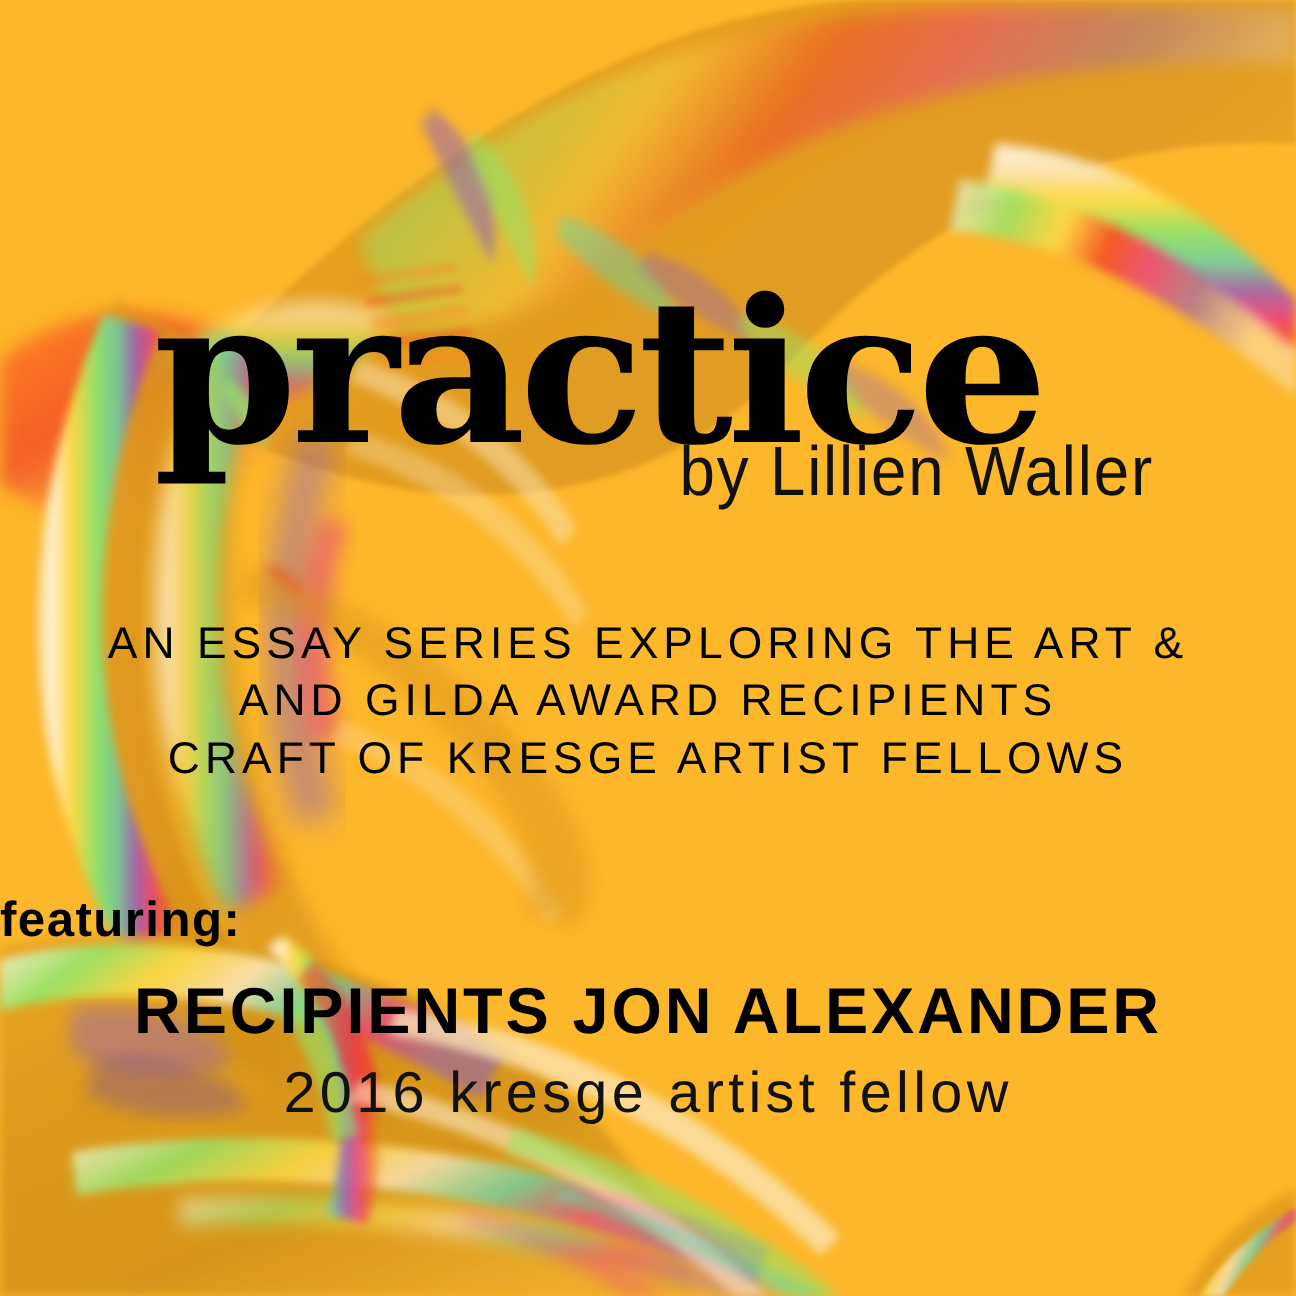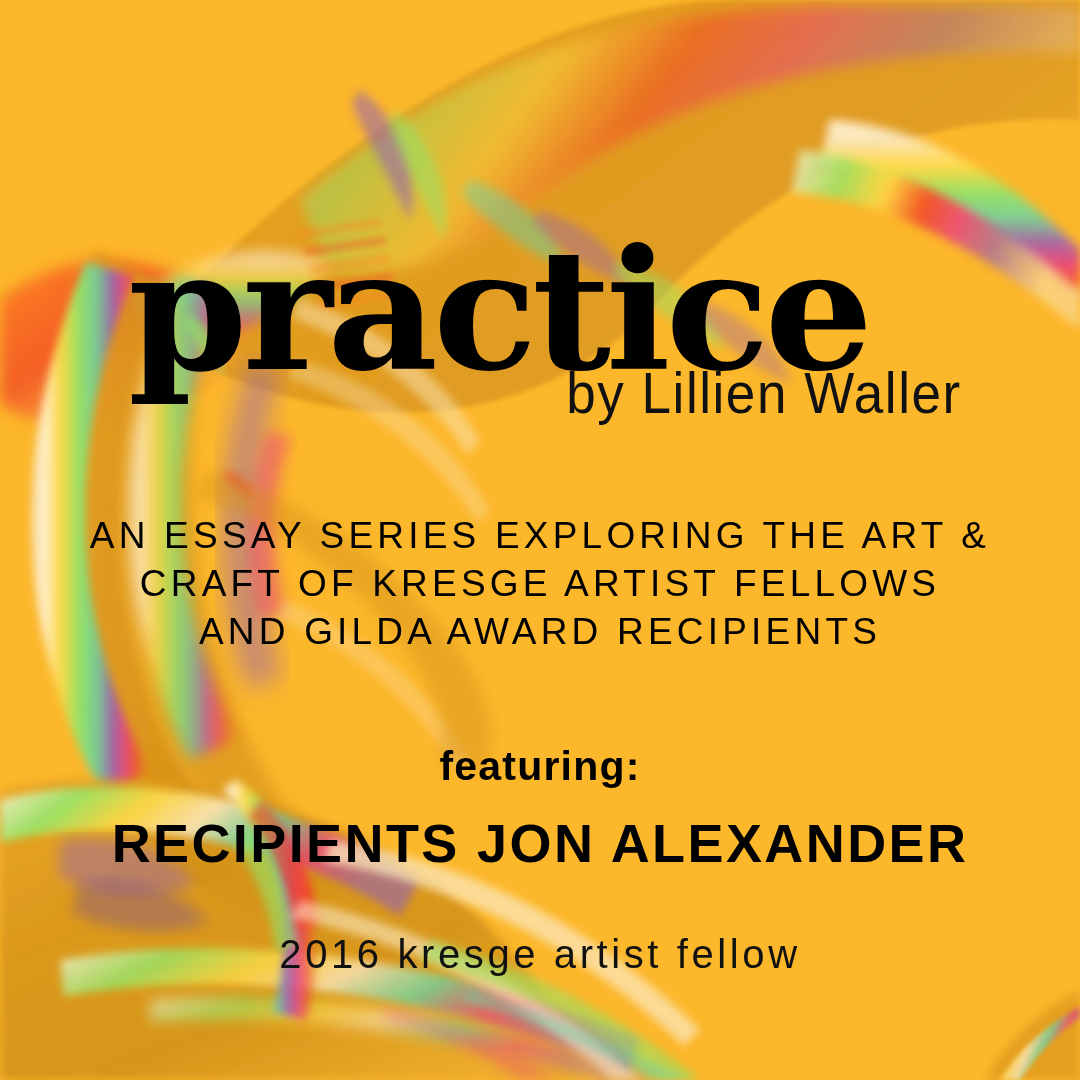--- a/index.html
+++ b/index.html
@@ -73,21 +73,21 @@
     letter-spacing: 4.2px;
     color: #000000;
   }
   .blurb div { white-space: nowrap; }
 
   .featuring {
     position: absolute;
     left: 0;
     right: 0;
     top: 743px;
-    text-align: center;
+    text-align: left;
     font-family: "Liberation Sans", sans-serif;
     font-weight: 700;
     font-size: 41px;
     letter-spacing: 1.2px;
     color: #000;
   }
 
   .artist {
     position: absolute;
     left: 0;
@@ -99,25 +99,25 @@
     font-size: 54px;
     letter-spacing: 2.4px;
     color: #000;
     white-space: nowrap;
   }
 
   .award {
     position: absolute;
     left: 0;
     right: 0;
-    top: 932px;
+    top: 884px;
     text-align: center;
     font-family: "Liberation Sans", sans-serif;
     font-weight: 300;
-    font-size: 40px;
+    font-size: 48px;
     letter-spacing: 3.6px;
     color: #111;
     white-space: nowrap;
   }
 </style>
 </head>
 <body>
 
 <div id="poster">
 
@@ -335,22 +335,22 @@
   </svg>
 
   <div id="copy">
 
     <div class="title">practice</div>
 
     <div class="byline">by Lillien Waller</div>
 
     <div class="blurb">
       <div>AN ESSAY SERIES EXPLORING THE ART &amp;</div>
+      <div>AND GILDA AWARD RECIPIENTS</div>
       <div>CRAFT OF KRESGE ARTIST FELLOWS</div>
-      <div>AND GILDA AWARD RECIPIENTS</div>
     </div>
 
     <div class="featuring">featuring:</div>
 
     <div class="artist">RECIPIENTS JON ALEXANDER</div>
 
     <div class="award">2016 kresge artist fellow</div>
 
   </div>
 </div>

